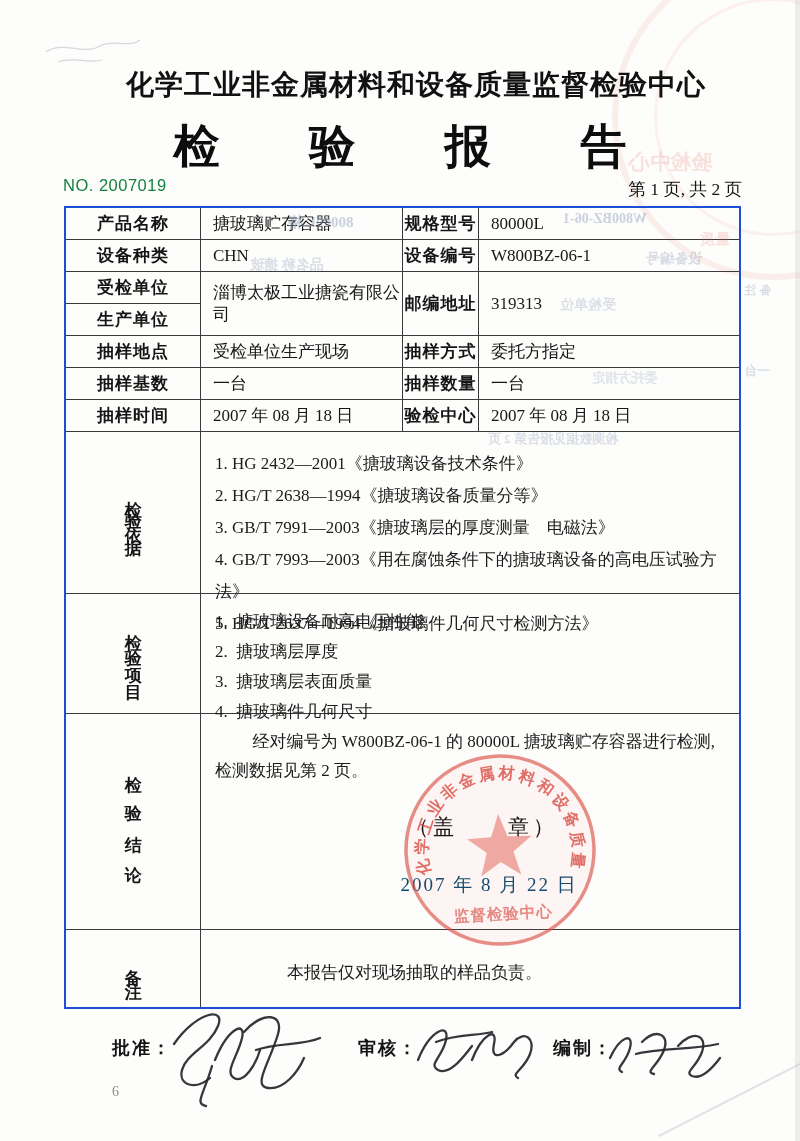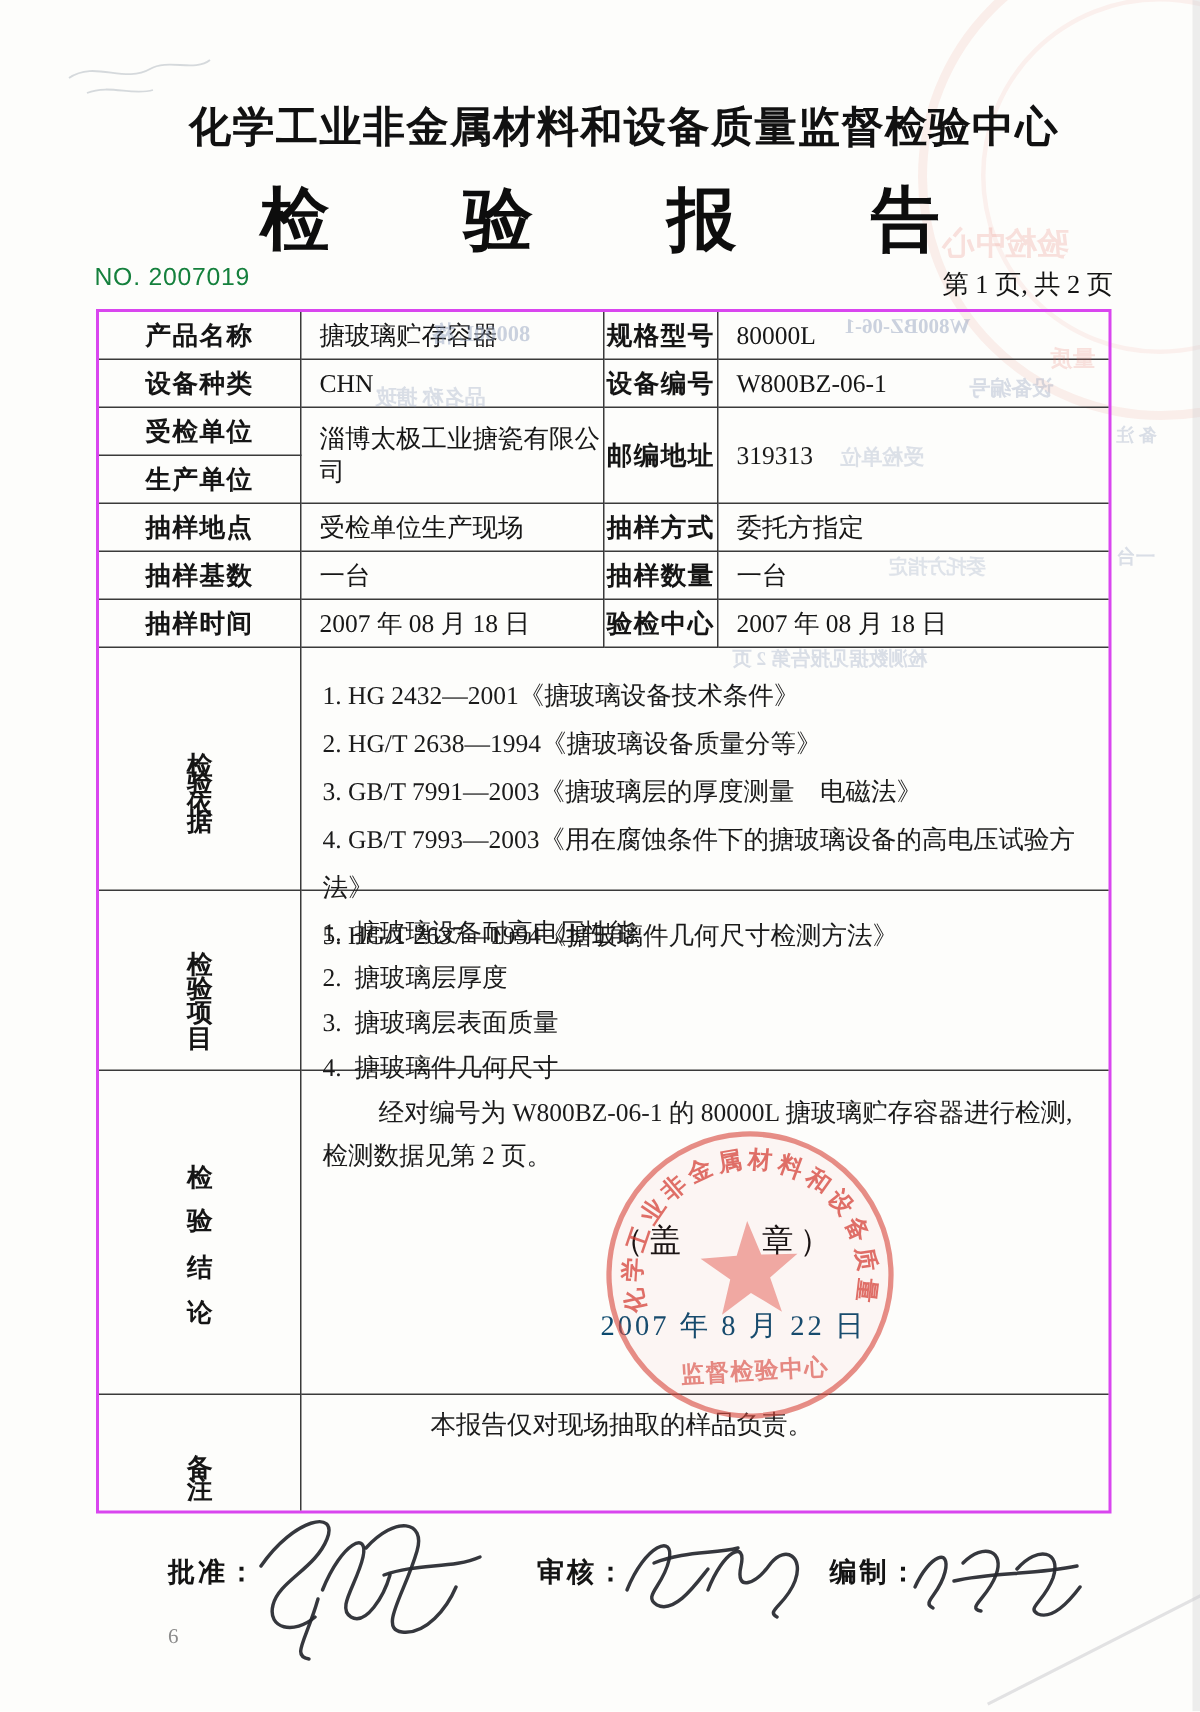--- a/index.html
+++ b/index.html
@@ -13,21 +13,21 @@
   .report-title{display:inline-block;font-family:"Liberation Sans","DejaVu Sans",sans-serif;
     font-weight:bold;font-size:46px;letter-spacing:1.95em;margin-right:-1.95em;color:#0d0d0d;}
   .report-no{position:absolute;left:63px;top:176px;font-family:"Liberation Sans","DejaVu Sans",sans-serif;
     font-size:16.5px;letter-spacing:.5px;color:#15803d;}
   .page-info{position:absolute;right:58px;top:177px;font-size:17.5px;color:#141414;}
 
   
   .report-table{position:absolute;left:64px;top:206px;width:673px;display:grid;
     grid-template-columns:135px 202px 76px 260px;
     grid-template-rows:32px 32px 32px 32px 32px 32px 32px 162px 120px 216px 77px;
-    border:2px solid #d946ef;box-sizing:content-box;background:transparent;}
+    border:2px solid #1d4ed8;box-sizing:content-box;background:transparent;}
   .cell{border-right:1.5px solid #3a3a3a;border-bottom:1.5px solid #3a3a3a;
     display:flex;align-items:center;font-size:17px;line-height:1.25;overflow:visible;box-sizing:border-box;}
   .cell.noR{border-right:none;}
   .cell.noB{border-bottom:none;}
   .lab{justify-content:center;font-weight:600;letter-spacing:1px;color:#151515;}
   .val{padding-left:12px;color:#161616;}
   .vlabel{writing-mode:vertical-rl;text-orientation:upright;font-weight:600;color:#151515;}
   .vl-basis{letter-spacing:13px;}
   .vl-items{letter-spacing:17px;}
   .vl-concl{letter-spacing:30px;}
@@ -38,21 +38,21 @@
   .basis-list{padding:16px 18px 0 14px;line-height:32px;}
   .items-list{padding:13px 10px 0 14px;line-height:30px;}
   .pre{white-space:pre-wrap;}
   .concl-cell{position:relative;display:block;}
   .concl-text{padding:13px 20px 0 14px;text-indent:2.2em;line-height:29px;width:505px;}
   .seal-note{position:absolute;left:182px;top:100px;width:200px;text-align:center;
     font-size:21px;letter-spacing:4px;color:#101010;z-index:2;}
   .seal-date{position:absolute;left:188px;top:159px;width:200px;text-align:center;
     font-size:19px;letter-spacing:2px;color:#0c4a6e;z-index:2;}
   .stamp-svg{position:absolute;left:201px;top:38px;z-index:3;pointer-events:none;}
-  .remark-cell{align-items:flex-start;padding-top:9px;padding-left:86px;}
+  .remark-cell{align-items:center;padding-top:9px;padding-left:86px;}
 
   
   .sig-label{position:absolute;font-size:18px;font-weight:600;color:#141414;letter-spacing:2px;}
   .sig{position:absolute;}
   .sig path{fill:none;stroke:#24262c;stroke-width:2.3;stroke-linecap:round;opacity:.92;}
 
   
   .bleed{position:absolute;transform:scaleX(-1);font-weight:600;color:rgba(130,148,180,.42);pointer-events:none;}
   .bleed-red{color:rgba(228,112,102,.20);}
   .bleed-ring{position:absolute;border-radius:50%;pointer-events:none;}

